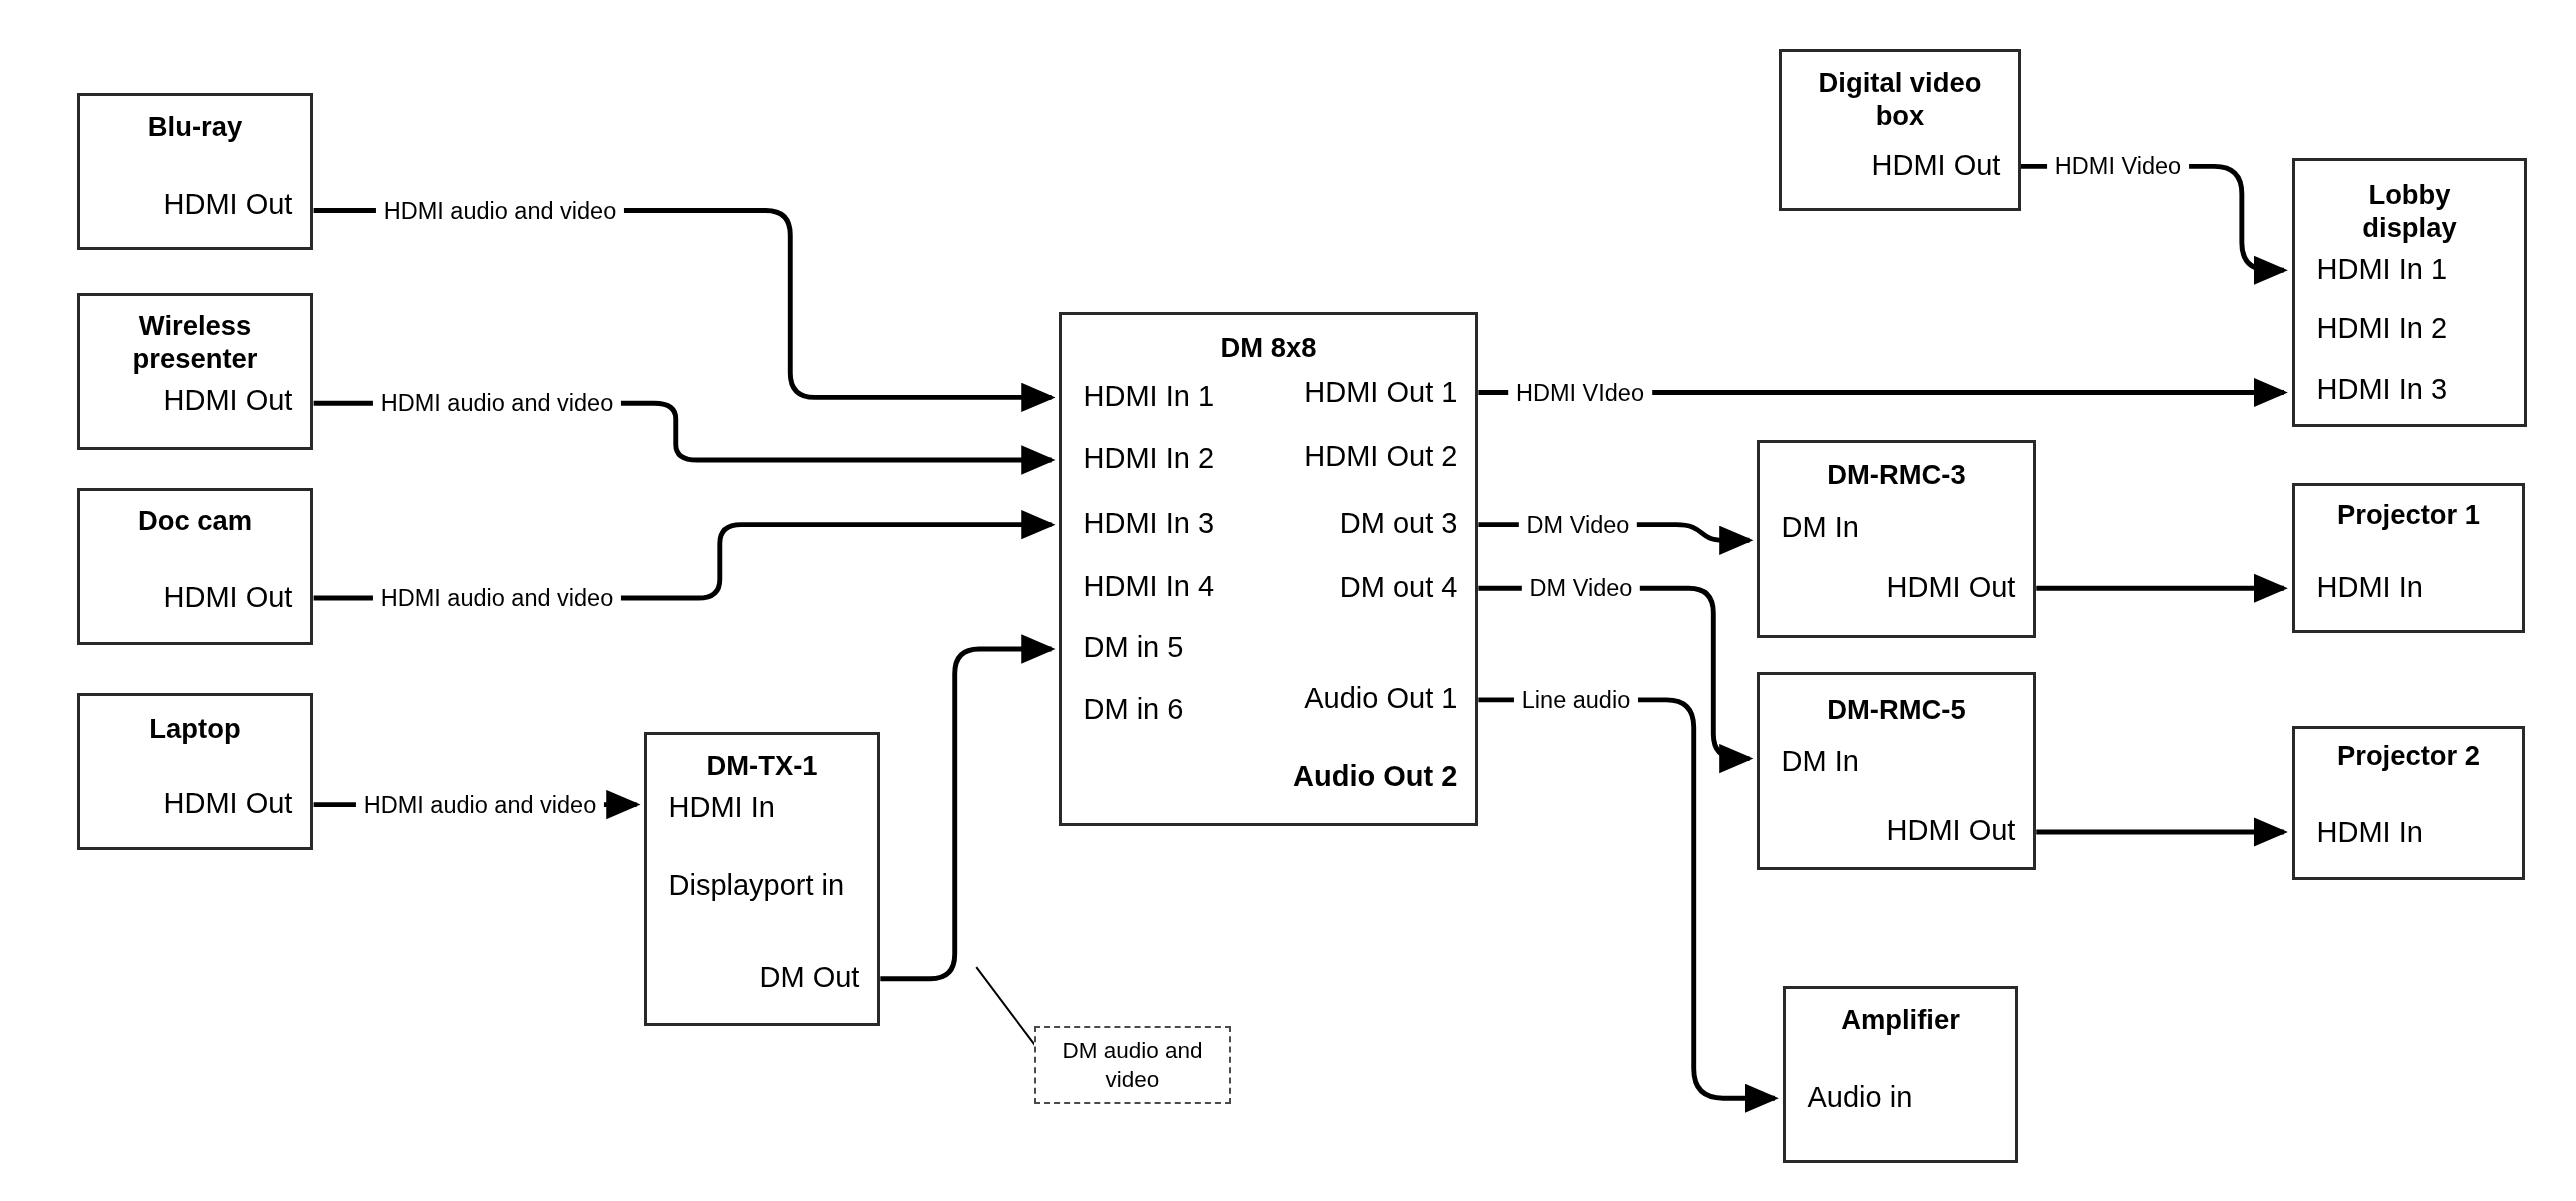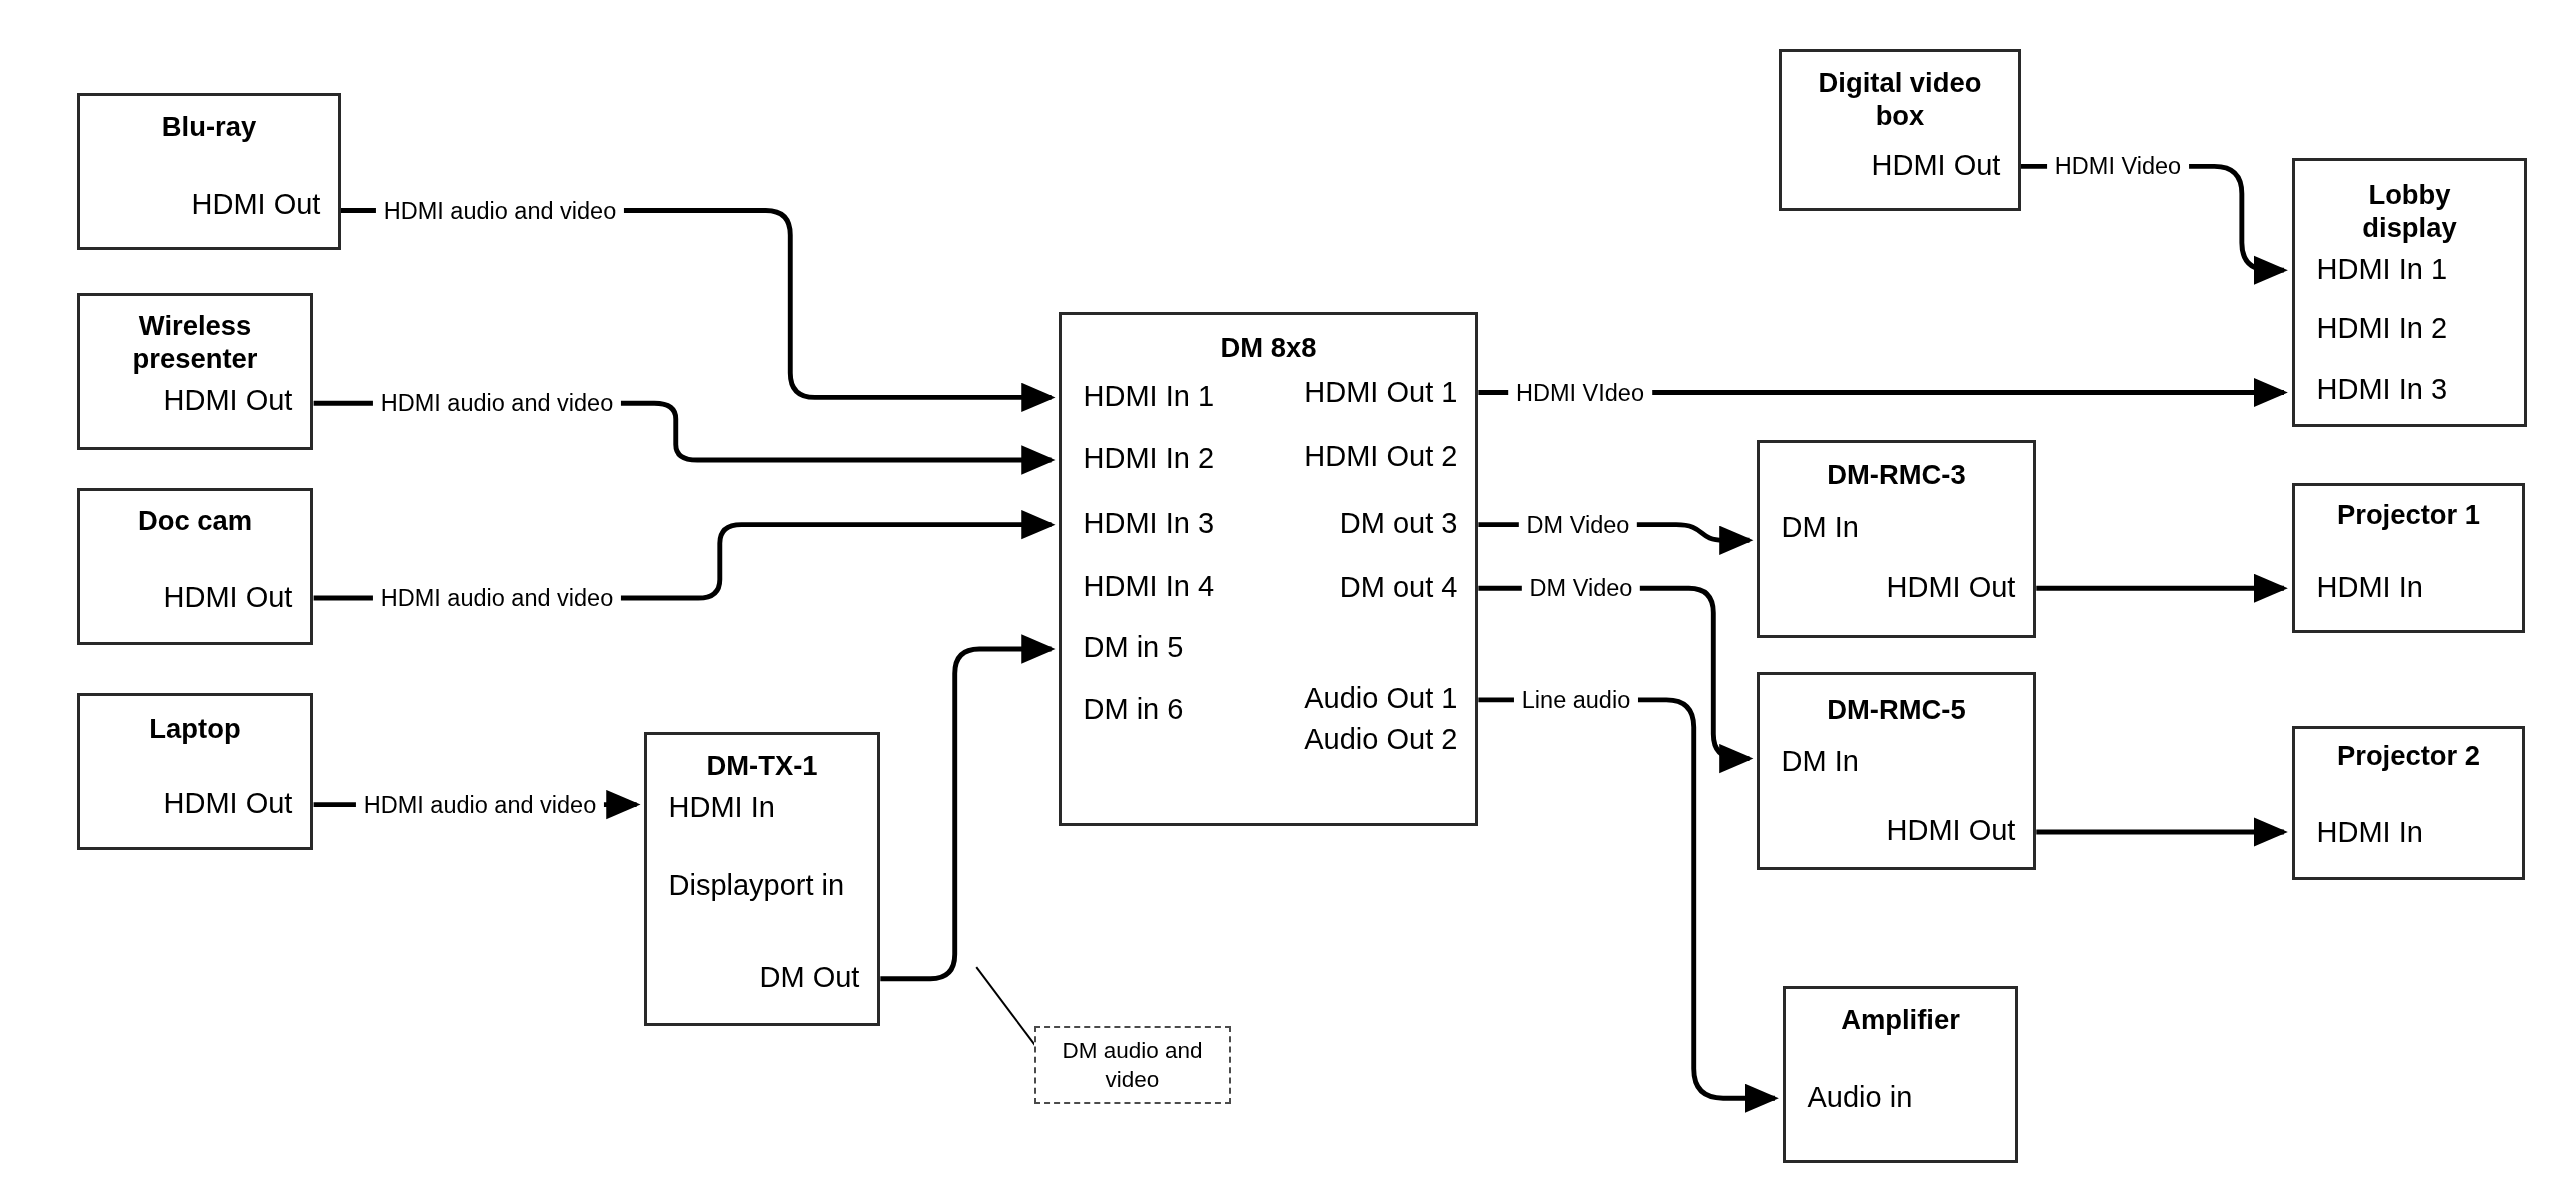--- a/index.html
+++ b/index.html
@@ -70,21 +70,21 @@
         <path d="M 1510 601 H 1725 Q 1750 601 1750 626 V 750 Q 1750 775 1775 775 H 1787" fill="none" stroke="#000000" stroke-width="5" marker-end="url(#arrowhead)"></path>
         <path d="M 1510 715 H 1702 Q 1730 715 1730 743 V 1092 Q 1730 1122 1760 1122 H 1813" fill="none" stroke="#000000" stroke-width="5" marker-end="url(#arrowhead)"></path>
         <path d="M 2064 170 H 2262 Q 2290 170 2290 198 V 248 Q 2290 276 2318 276 H 2333" fill="none" stroke="#000000" stroke-width="5" marker-end="url(#arrowhead)"></path>
         <path d="M 2080 601 H 2333" fill="none" stroke="#000000" stroke-width="5" marker-end="url(#arrowhead)"></path>
         <path d="M 2080 850 H 2333" fill="none" stroke="#000000" stroke-width="5" marker-end="url(#arrowhead)"></path>
         <path d="M 997 988 L 1057 1068" fill="none" stroke="#000000" stroke-width="2"></path>
       </g>
   </svg>
 
   <div id="nodes-layer">
-      <div class="node" style="left: 77px; top: 93px; width: 264px; height: 157px; padding-left: 27px;">
+      <div class="node" style="left: 77px; top: 93px; width: 236px; height: 157px; padding-left: 27px;">
         <div class="node-title" style="top: 13.7px;">Blu-ray</div>
         <div class="port right" style="top: 94px;">HDMI Out</div>
       </div>
       <div class="node" style="left: 77px; top: 293px; width: 236px; height: 157px;">
         <div class="node-title" style="top: 13px;">Wireless
 presenter</div>
         <div class="port right" style="top: 90px;">HDMI Out</div>
       </div>
       <div class="node" style="left: 77px; top: 488px; width: 236px; height: 157px;">
         <div class="node-title" style="top: 12.7px;">Doc cam</div>
@@ -106,21 +106,21 @@
         <div class="port left" style="top: 129px;">HDMI In 2</div>
         <div class="port left" style="top: 194px;">HDMI In 3</div>
         <div class="port left" style="top: 257px;">HDMI In 4</div>
         <div class="port left" style="top: 318px;">DM in 5</div>
         <div class="port left" style="top: 380px;">DM in 6</div>
         <div class="port right" style="top: 63px;">HDMI Out 1</div>
         <div class="port right" style="top: 127px;">HDMI Out 2</div>
         <div class="port right" style="top: 194px;">DM out 3</div>
         <div class="port right" style="top: 258px;">DM out 4</div>
         <div class="port right" style="top: 369px;">Audio Out 1</div>
-        <div class="port right" style="top: 410px;">Audio Out 2</div>
+        <div class="port right" style="top: 447px; font-weight: bold;">Audio Out 2</div>
       </div>
       <div class="node" style="left: 1779px; top: 49px; width: 242px; height: 162px;">
         <div class="node-title" style="top: 13.7px;">Digital video
 box</div>
         <div class="port right" style="top: 99px;">HDMI Out</div>
       </div>
       <div class="node" style="left: 2292px; top: 158px; width: 235px; height: 269px;">
         <div class="node-title" style="top: 16.6px;">Lobby
 display</div>
         <div class="port left" style="top: 94px;">HDMI In 1</div>

